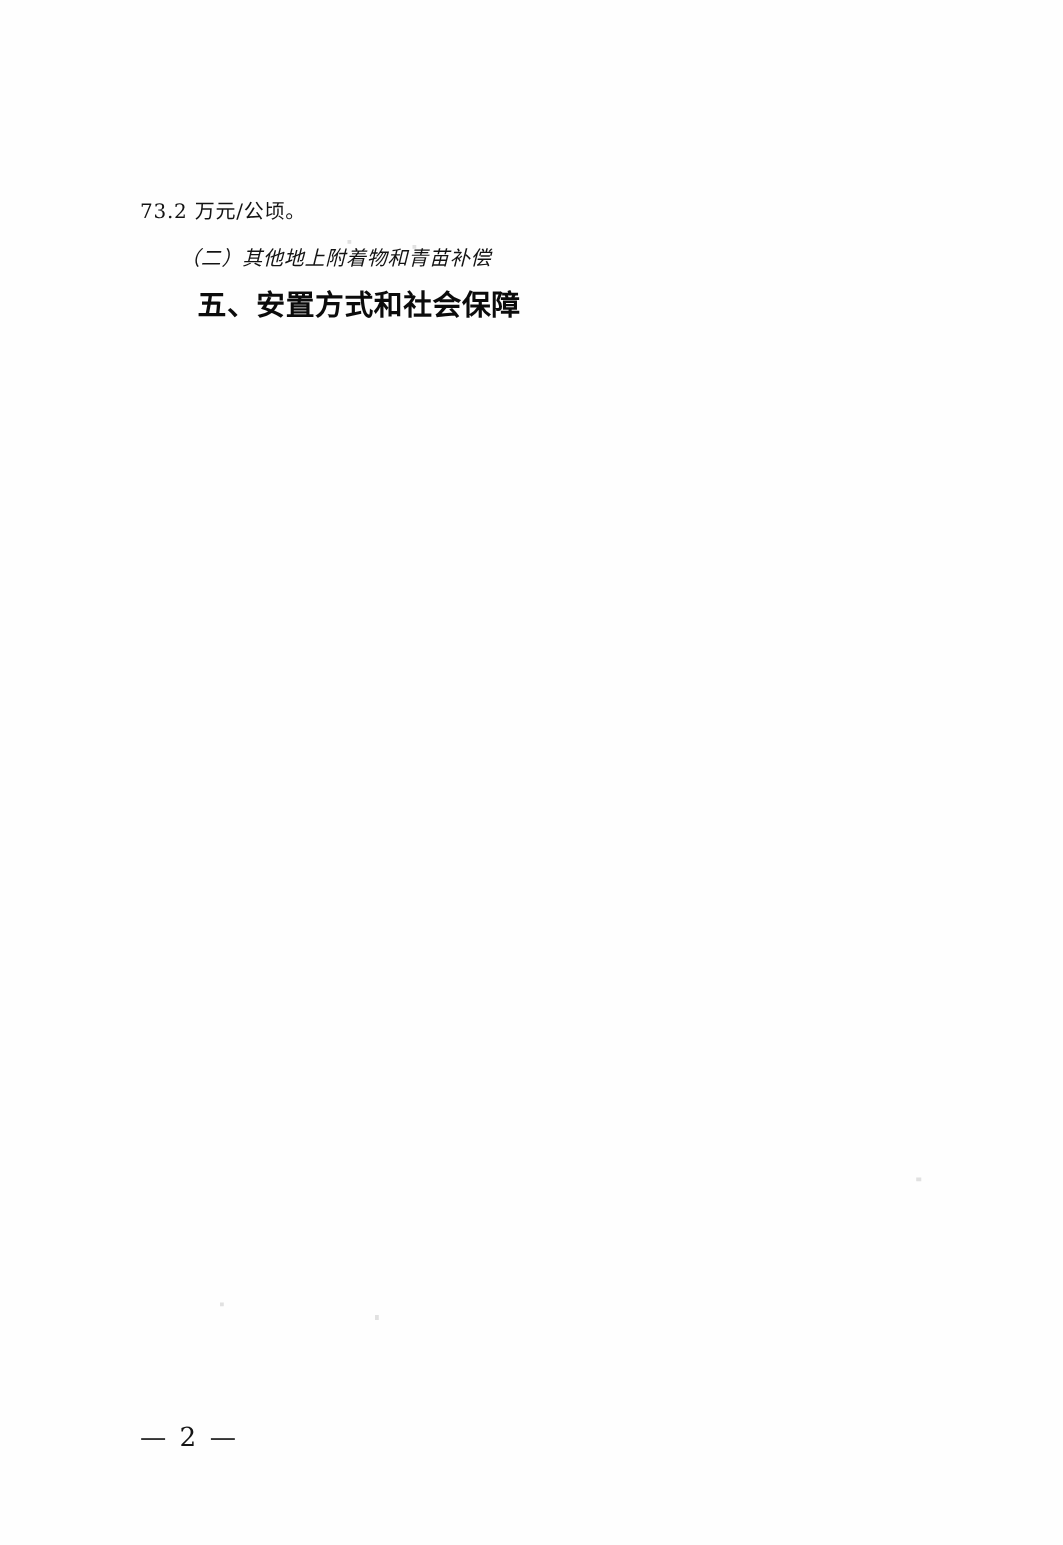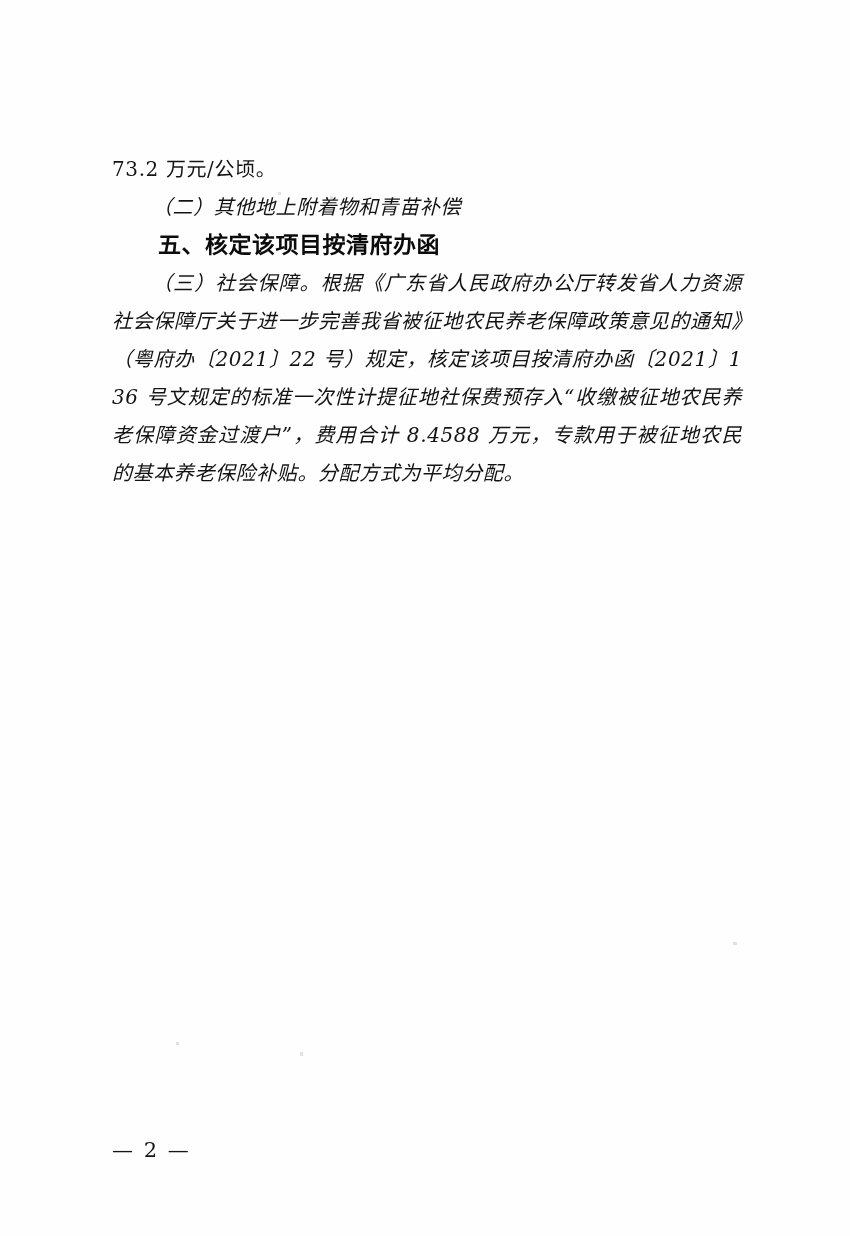--- a/index.html
+++ b/index.html
@@ -29,21 +29,21 @@
   .text-column {
     position: absolute;
     left: 112px;
     top: 150px;
     width: 630px;
   }
 
   
   .para {
     font-family: "DejaVu Serif", "Liberation Serif", serif;
-    font-size: 20px;
+    font-size: 16px;
     line-height: 38px;
     letter-spacing: 0.6px;
     text-align: justify;
     text-justify: inter-character;
     text-align-last: left;
     margin: 0;
     color: #131313;
     word-break: break-all;
   }
 
@@ -97,25 +97,24 @@
 
 <div class="page">
 
   <div class="text-column">
 
     <p class="para flush">73.2 万元/公顷。</p>
 
     <p class="para indent">（二）其他地上附着物和青苗补偿</p>
 
 
-    <p class="heading">五、核定该项目按清府办函</p>
+    <p class="heading">五、安置方式和社会保障</p>
 
 
 
-    <p class="para indent">（三）社会保障。根据《广东省人民政府办公厅转发省人力资源社会保障厅关于进一步完善我省被征地农民养老保障政策意见的通知》（粤府办〔2021〕22 号）规定，核定该项目按清府办函〔2021〕136 号文规定的标准一次性计提征地社保费预存入“收缴被征地农民养老保障资金过渡户”，费用合计 8.4588 万元，专款用于被征地农民的基本养老保险补贴。分配方式为平均分配。</p>
 
   </div>
 
   <div class="footer">
     <p class="page-number">— 2 —</p>
   </div>
 
   <span class="speckle" style="left:300px; top:1052px; width:3px; height:4px;"></span>
   <span class="speckle" style="left:733px; top:942px; width:4px; height:3px;"></span>
   <span class="speckle" style="left:278px; top:192px; width:3px; height:3px;"></span>

